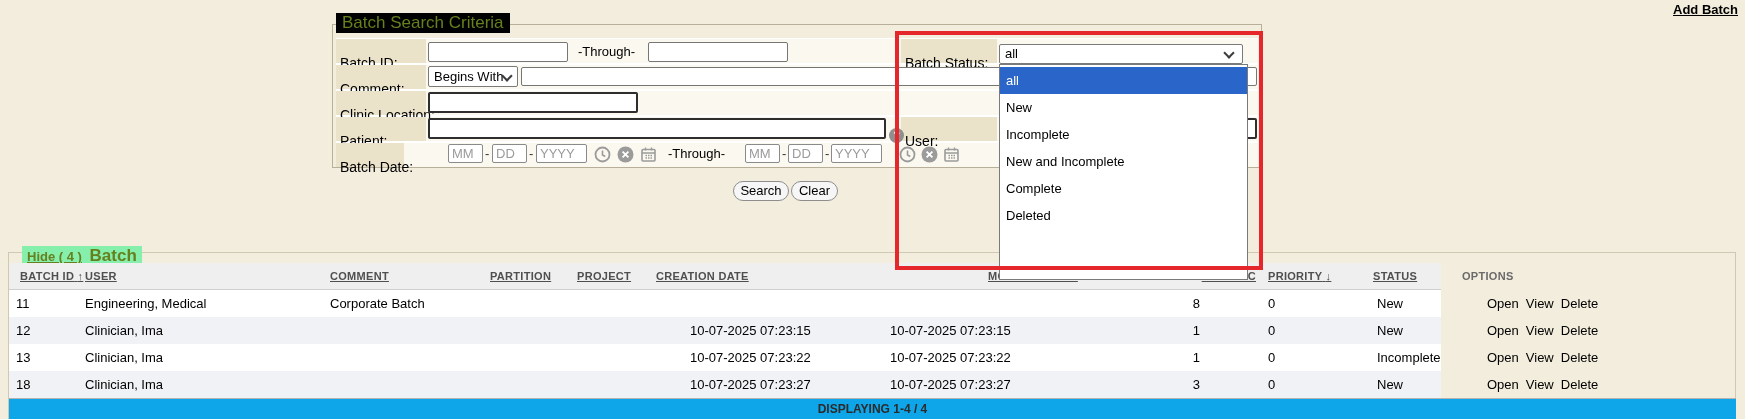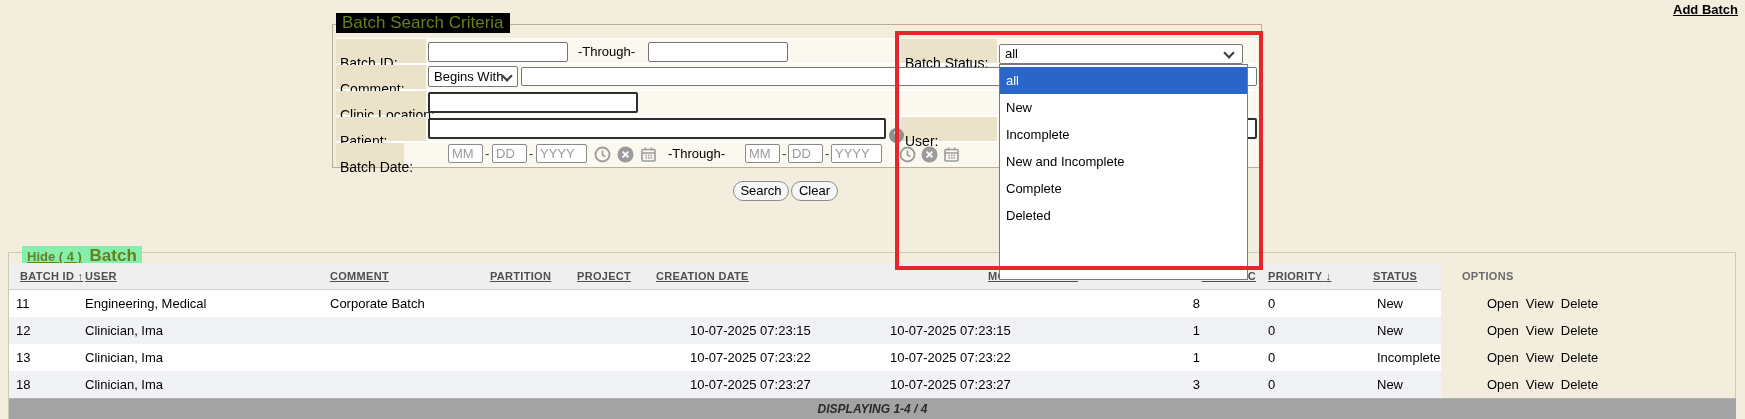--- a/index.html
+++ b/index.html
@@ -36,22 +36,22 @@
   .thead{ background:#efefef; border-bottom:1px solid #d0d0d0; box-sizing:border-box; }
   .tc{ position:absolute; top:0; line-height:27px; white-space:nowrap; }
   .ht{ font-size:11px; font-weight:bold; color:#4f4f4f; letter-spacing:.3px; }
   .u{ text-decoration:underline; }
   .even{ background:#ffffff; } .odd{ background:#f0f2f5; }
   .j0{left:11px}.j1{left:76px}.j2{left:321px}.j3{left:481px}.j4{left:568px}.j5{left:647px}
   .j6{left:979px}.j7{left:1081px;width:166px;text-align:right}.j8{left:1259px}.j9{left:1364px}.j10{left:1453px}
   .k0{left:7px}.k1{left:76px}.k2{left:321px}.k5{left:681px}
   .k6{left:881px}.k7{left:1081px;width:110px;text-align:right}.k8{left:1259px}.k9{left:1368px}.k10{left:1478px}
   .optlink{ margin-right:7px; cursor:pointer; }
-  .footer{ background:#a3a3a3; border-top:1px solid #b3b3b3; box-sizing:border-box;
-           text-align:center; font-weight:bold; font-size:12px; color:#2b2b2b; line-height:20px;font-style:italic; }
+  .footer{ background:#0ea5e9; border-top:1px solid #b3b3b3; box-sizing:border-box;
+           text-align:center; font-weight:bold; font-size:12px; color:#2b2b2b; line-height:20px; }
   
   .ddl{ left:999px; top:64px; width:249px; height:216px; background:#fff; border:1px solid #7a7a7a;
         box-sizing:border-box; z-index:40; }
   .ddi{ height:27px; line-height:27px; padding-left:6px; font-size:13px; white-space:nowrap; overflow:hidden; cursor:default; }
   .sel-opt{ background:#2a65c9; color:#fff; }
   .redbox{ left:895px; top:31px; width:368px; height:239px; border:4px solid #e5262b; box-sizing:border-box; z-index:60; pointer-events:none; }
   .icon17{ width:17px; height:17px; cursor:pointer; }
   .helpdot{ width:15px; height:15px; border-radius:50%; background:#8f8f8f; color:#fff; font-size:11px; font-weight:bold;
             text-align:center; line-height:15px; cursor:pointer; }
 </style>

